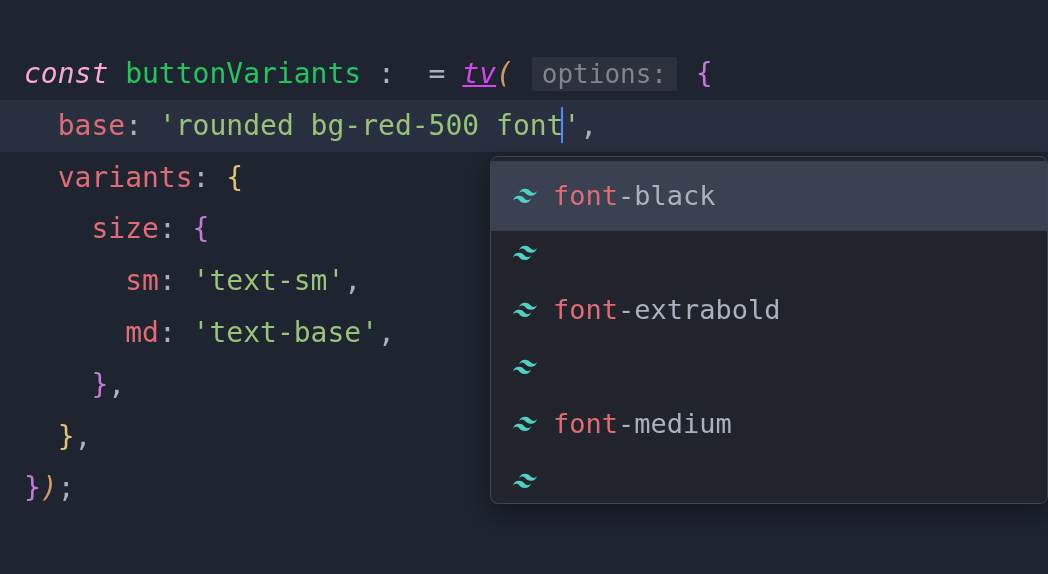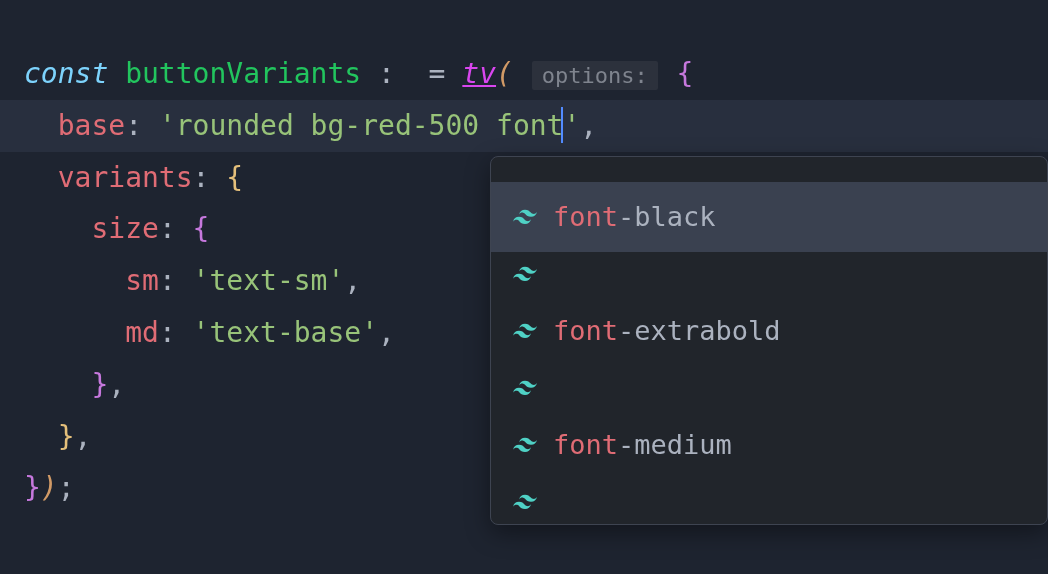--- a/index.html
+++ b/index.html
@@ -32,36 +32,36 @@
       left: 0;
       right: 0;
       height: 52px;
       top: 100px;
       z-index: 0;
     }
     .code-content {
       position: relative;
       z-index: 1;
     }
-    .tk-keyword { color: #7dd3fc; font-style: italic; }
+    .tk-keyword { color: #f9a8d4; font-style: italic; }
     .tk-var { color: #22c55e; }
     .tk-punct { color: #abb2bf; }
     .tk-func { color: #d946ef; font-style: italic; text-decoration: underline; }
     .tk-paren { color: #d19a66; font-style: italic;}
     .tk-paren2 { color: #c678dd; }
     .tk-brace-yellow { color: #e5c07b; }
     .tk-prop { color: #e06c75; }
     .tk-string { color: #98c379; }
     .tk-colon { color: #abb2bf; }
     .tk-comma { color: #abb2bf; }
     .inlay-hint {
       background: #2c313c;
       border-radius: 2px;
       padding: 2px 10px;
-      font-size: 22px;
+      font-size: 26px;
       color: #7f848e;
       font-style: normal;
       margin: 0 2px;
     }
     .cursor {
       display: inline-block;
       width: 2px;
       height: 36px;
       background: #528bff;
       vertical-align: middle;
@@ -83,21 +83,20 @@
     }
     .ac-item {
       display: flex;
       align-items: center;
       padding: 10px 22px;
       gap: 16px;
       font-size: 27px;
     }
     .ac-item.selected {
       background: #3a4150;
-      margin-top: 21px;
     }
     .ac-icon {
       width: 24px;
       height: 24px;
       color: #4fd1c5;
       flex-shrink: 0;
       display: flex;
       align-items: center;
       justify-content: center;
     }

